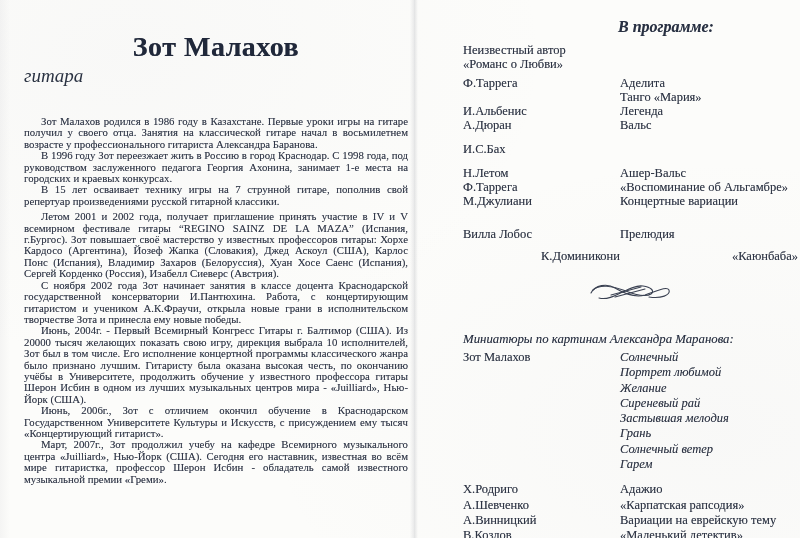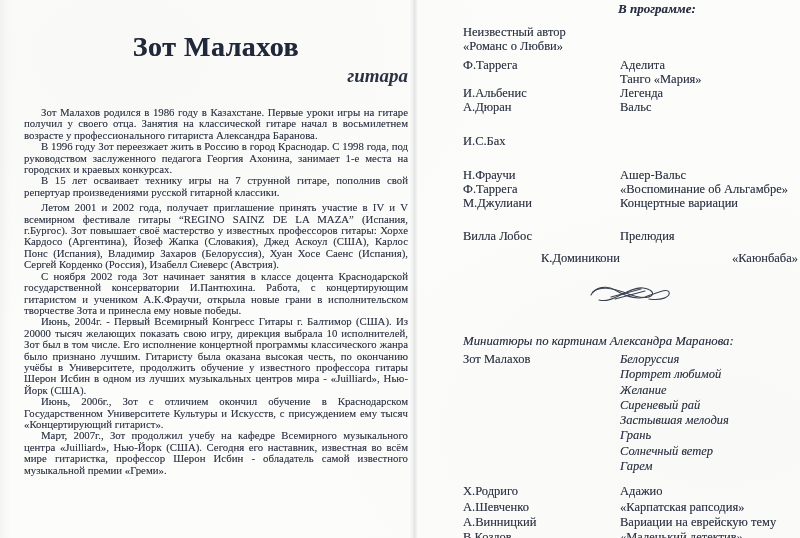--- a/index.html
+++ b/index.html
@@ -26,46 +26,46 @@
   }
   
   .page-left{position:absolute;left:24px;top:0;width:384px;}
   .title{
     margin-top:30px;text-align:center;
     font-size:28px;font-weight:bold;line-height:34px;
     color:#20283a;letter-spacing:0.5px;
     text-shadow:0 0 0.5px rgba(32,40,58,0.55);
   }
   .subtitle{
-    text-align:right;font-style:italic;font-size:19px;line-height:22px;
-    color:#2a3242;margin-top:1px;font-weight:bold;
+    text-align:left;font-style:italic;font-size:19px;line-height:22px;
+    color:#2a3242;margin-top:1px;
   }
   .bio{
-    margin-top:20px;
+    margin-top:29px;
     font-size:10.8px;line-height:11.4px;
     text-align:justify;color:#303748;
     text-shadow:0 0 0.4px rgba(48,55,72,0.45);
   }
   .bio p{margin:0;text-indent:17px;}
   .bio p.sp{margin-top:4px;}
   
   .page-right{
     position:absolute;left:420px;top:0;width:378px;
     font-size:12.5px;color:#2e3545;
     text-shadow:0 0 0.4px rgba(46,53,69,0.45);
   }
   .prog-header{
-    margin:0 0 0 198px;
-    font-style:italic;font-weight:600;font-size:13px;line-height:18px;
+    margin:18px 0 0 198px;
+    font-style:italic;font-weight:600;font-size:16px;line-height:18px;
     color:#283042;
   }
   .prow{display:flex;line-height:14px;padding-left:43px;margin-top:0;}
   .prow.first{margin-top:7px;flex-direction:column;}
   .g5{margin-top:5px;}
-  .g6{margin-top:20px;}
+  .g6{margin-top:10px;}
   .g8{margin-top:8px;text-align:right;}
   .g10{margin-top:10px;}
   .g19{margin-top:19px;}
   .pc{width:157px;flex:none;}
   .pp{flex:1;}
   .mrow{line-height:15.3px;}
   .mrow .pp{font-style:italic;}
   .ornament{margin:16px 0 0 163px;width:94px;height:24px;}
   .mini-header{
     margin:25px 0 0 43px;
@@ -117,21 +117,21 @@
       <span class="pp">Легенда</span>
     </div>
     <div class="prow">
       <span class="pc">А.Дюран</span>
       <span class="pp">Вальс</span>
     </div>
     <div class="prow g6">
       <span class="pc">И.С.Бах</span>
     </div>
     <div class="prow g6">
-      <span class="pc">Н.Фраучи</span>
+      <span class="pc">Н.Летом</span>
       <span class="pp">Ашер-Вальс</span>
     </div>
     <div class="prow">
       <span class="pc">Ф.Таррега</span>
       <span class="pp">«Воспоминание об Альгамбре»</span>
     </div>
     <div class="prow">
       <span class="pc">М.Джулиани</span>
       <span class="pp">Концертные вариации</span>
     </div>
@@ -151,21 +151,21 @@
         <path d="M28 16 L 58 8"></path>
         <path d="M32 18 L 62 10"></path>
       </g>
     </svg>
 
     <div class="mini-header">Миниатюры по картинам Александра Маранова:</div>
 
     <div class="mini-list">
       <div class="prow mrow">
         <span class="pc">Зот Малахов</span>
-        <span class="pp">Белоруссия</span>
+        <span class="pp">Солнечный</span>
       </div>
       <div class="prow mrow">
         <span class="pc"></span>
         <span class="pp">Портрет любимой</span>
       </div>
       <div class="prow mrow">
         <span class="pc"></span>
         <span class="pp">Желание</span>
       </div>
       <div class="prow mrow">

